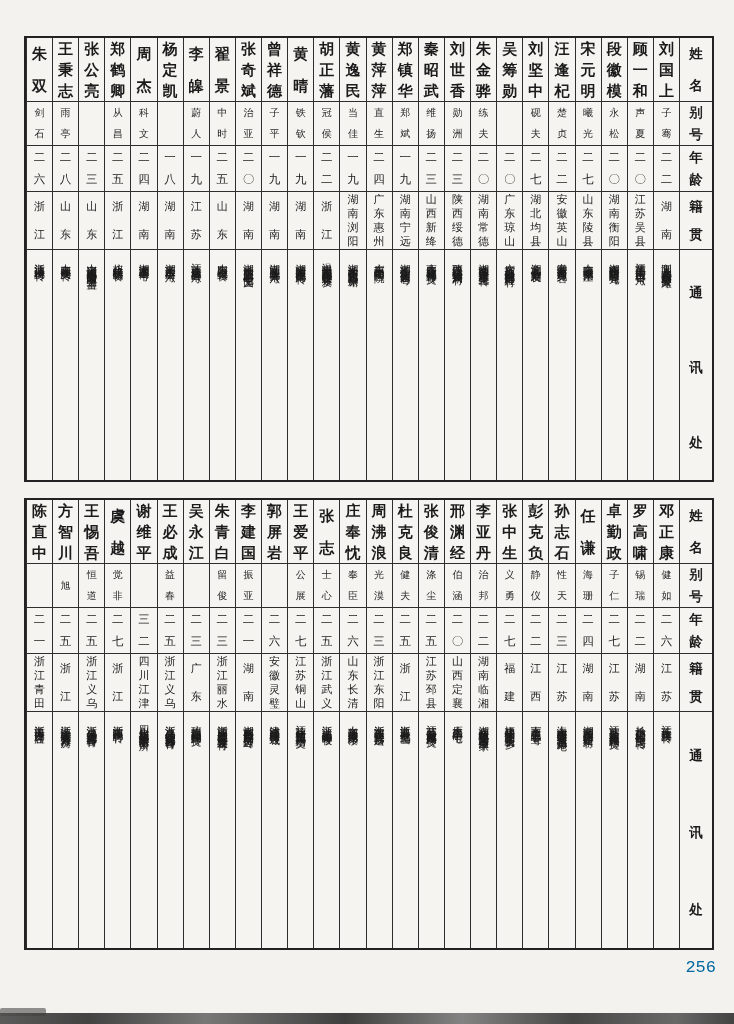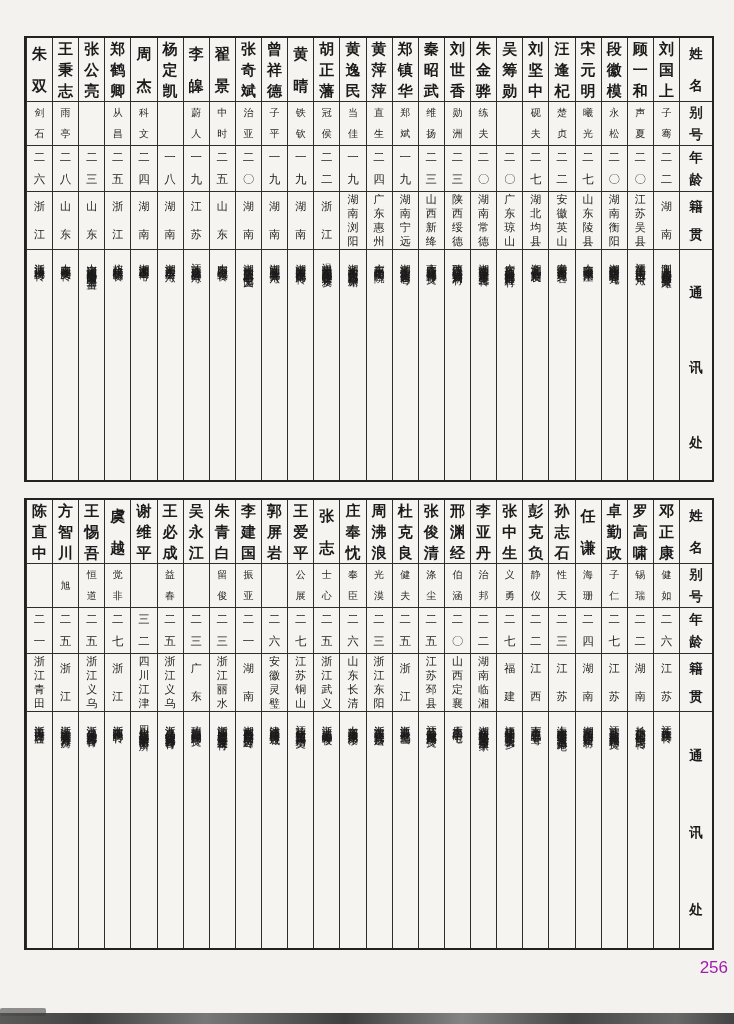--- a/index.html
+++ b/index.html
@@ -27,22 +27,22 @@
   .cell.native{height:58px;font-size:11px;}
   .cell.address{flex:1 1 auto;font-size:10.5px;padding-top:5px;}
   .header-col .cell{font-weight:700;font-size:13.5px;letter-spacing:0;}
   .vstack{display:flex;flex-direction:column;align-items:center;justify-content:space-around;height:100%;width:100%;line-height:1;}
   .vstack span{display:block;}
   .vtext{
     writing-mode:vertical-rl;text-orientation:upright;
     line-height:1.08;letter-spacing:1px;max-height:100%;
   }
   .page-number{
-    position:absolute;right:6px;top:958px;
-    font-family:Liberation Sans, sans-serif;font-size:17px;color:#a21caf;
+    position:absolute;right:18px;top:958px;
+    font-family:Liberation Mono, monospace;font-size:17px;color:#0369a1;
   }
   .scan-bar{
     position:absolute;left:0;right:0;bottom:0;height:11px;
     background:linear-gradient(90deg,#4a4a4a 0%,#2f2f2f 12%,#6a6a6a 28%,#2b2b2b 47%,#777 63%,#343434 78%,#595959 92%,#303030 100%);
     opacity:.9;
   }
   .scan-smudge{
     position:absolute;left:0;bottom:8px;width:46px;height:8px;
     background:#3c3c3c;opacity:.55;border-radius:2px;
   }

